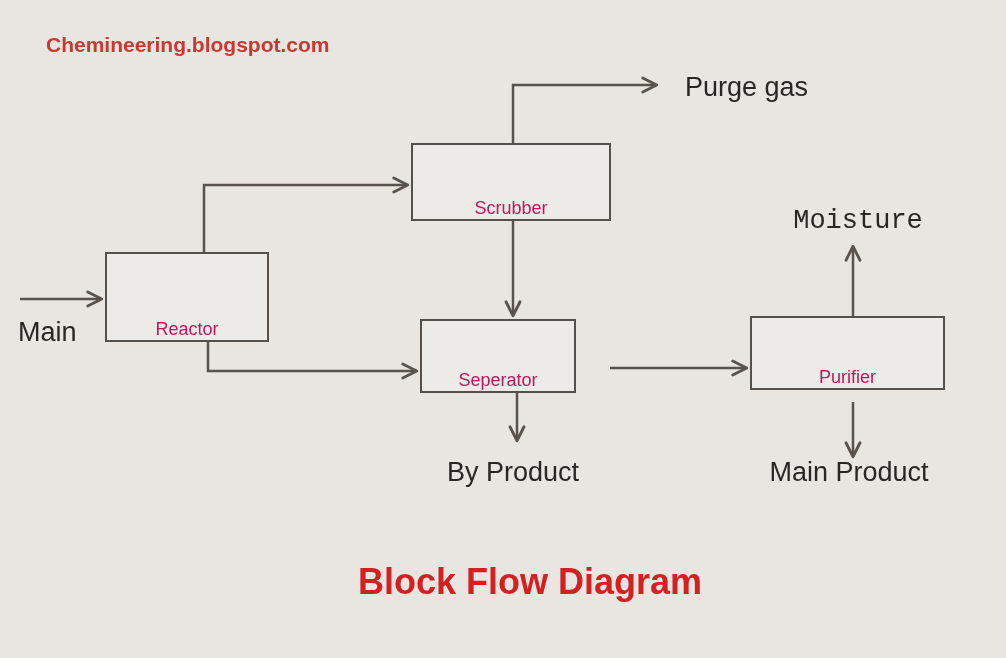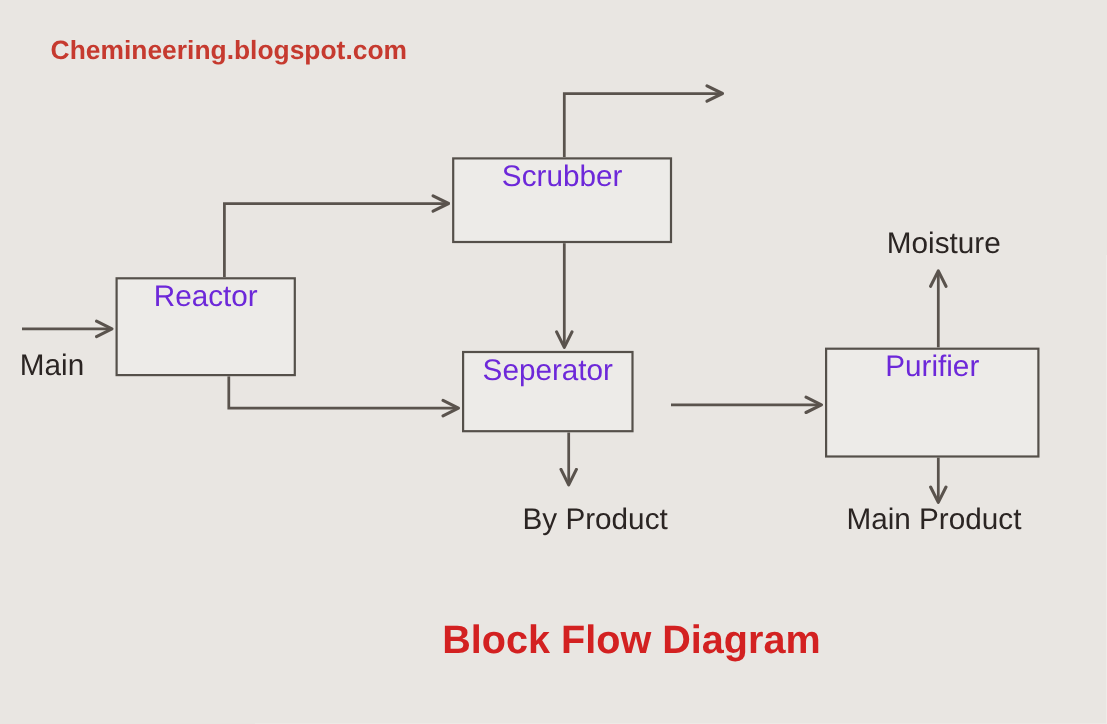--- a/index.html
+++ b/index.html
@@ -40,58 +40,57 @@
     stroke: var(--line, #5a534d);
     stroke-width: 1.6;
     stroke-linecap: round;
     stroke-linejoin: round;
   }
   .node {
     position: absolute;
     background: var(--box-fill);
     border: 2px solid var(--box-border);
     display: flex;
-    align-items: flex-start;
+    align-items: flex-end;
     justify-content: center;
-    font-size: 27px;
-    color: #6d28d9;
+    font-size: 18px;
+    color: #be185d;
   }
   .node-reactor   { left: 105px; top: 252px; width: 164px; height: 90px; }
   .node-scrubber  { left: 411px; top: 143px; width: 200px; height: 78px; }
   .node-seperator { left: 420px; top: 319px; width: 156px; height: 74px; }
-  .node-purifier  { left: 750px; top: 316px; width: 195px; height: 100px; }
+  .node-purifier  { left: 750px; top: 316px; width: 195px; height: 74px; }
   .stream-label {
     position: absolute;
     font-size: 27px;
     color: var(--text);
     line-height: 32px;
     white-space: nowrap;
   }
   .label-feed         { left: 18px;  top: 316px; }
   .label-purge-gas    { left: 685px; top: 71px; }
-  .label-moisture     { left: 858px; top: 205px; transform: translateX(-50%); }
-  .label-by-product   { left: 541px; top: 456px; transform: translateX(-50%); }
+  .label-moisture     { left: 858px; top: 205px; transform: translateX(-50%); font-family: Liberation Mono, monospace; }
+  .label-by-product   { left: 513px; top: 456px; transform: translateX(-50%); }
   .label-main-product { left: 849px; top: 456px; transform: translateX(-50%); }
   .watermark {
     position: absolute;
     left: 46px; top: 33px;
-    font-size: 24px;
+    font-size: 21px;
     font-weight: 600;
     color: var(--watermark-red);
     white-space: nowrap;
   }
   .diagram-title {
     position: absolute;
     left: 530px; top: 561px;
     transform: translateX(-50%);
     font-size: 36px;
     font-weight: bold;
     color: var(--title-red);
     white-space: nowrap;
-    margin-left: 44px;
   }
 </style>
 </head>
 <body>
 
 <div class="canvas">
 
   <svg class="flow-svg" viewBox="0 0 1006 658" xmlns="http://www.w3.org/2000/svg">
     <defs>
       <marker id="arrow" markerWidth="7" markerHeight="7" viewBox="0 0 10 10" refX="8" refY="5" orient="auto">
@@ -131,20 +130,21 @@
   <div class="node node-seperator">
     <span>Seperator</span>
   </div>
 
   <div class="node node-purifier">
     <span>Purifier</span>
   </div>
 
   <div class="stream-label label-feed">Main</div>
 
+  <div class="stream-label label-purge-gas">Purge gas</div>
 
   <div class="stream-label label-moisture">Moisture</div>
 
   <div class="stream-label label-by-product">By Product</div>
 
   <div class="stream-label label-main-product">Main Product</div>
 
   <div class="diagram-title">Block Flow Diagram</div>
 
 </div>

